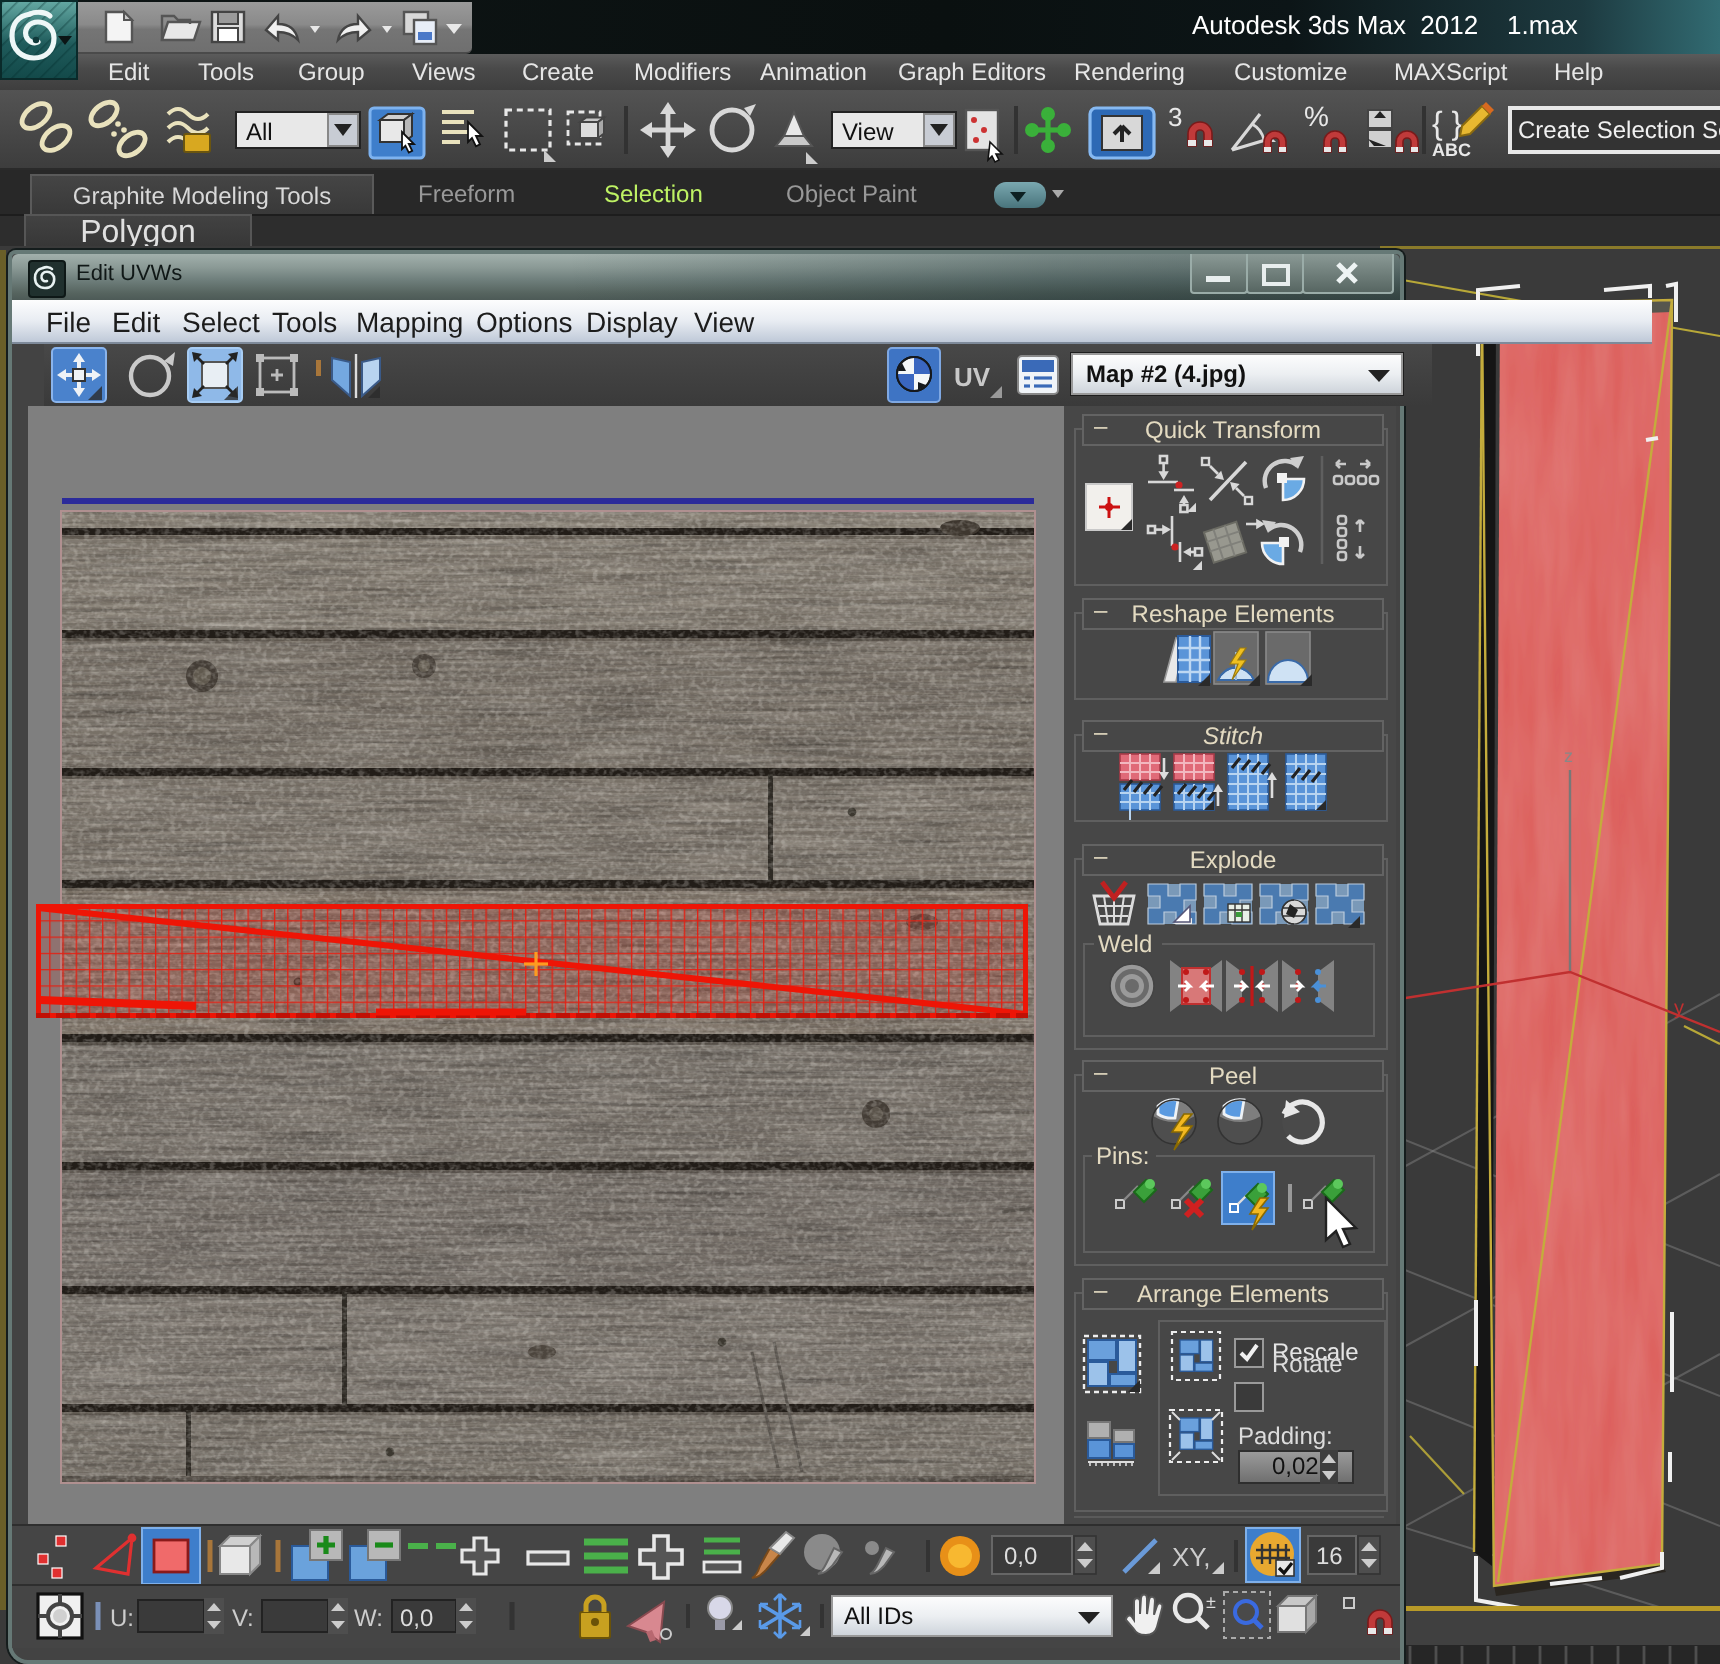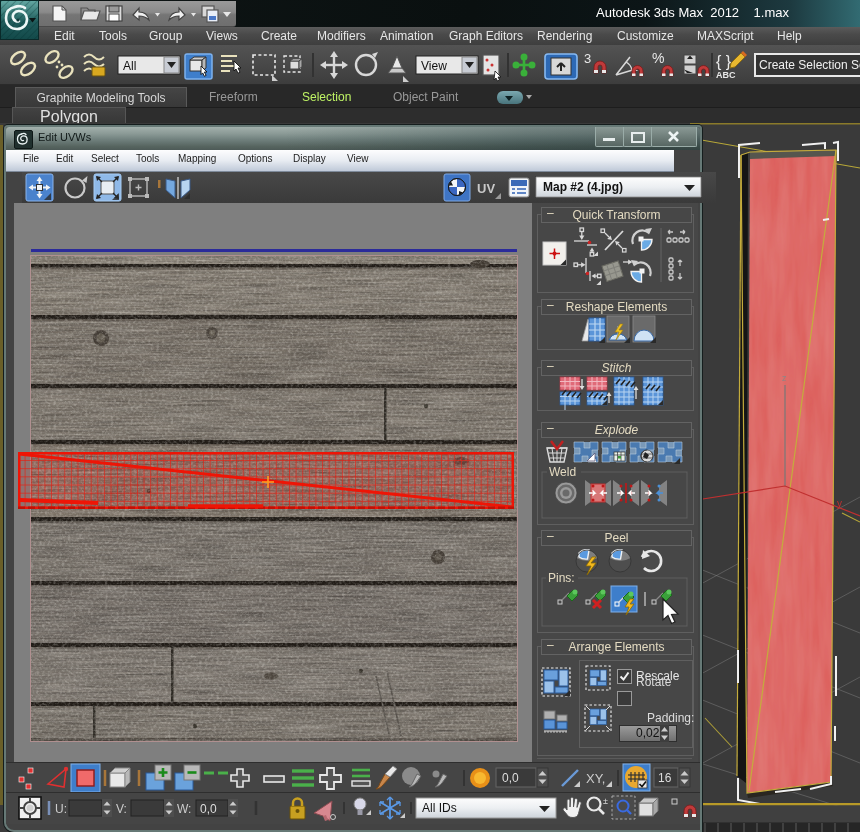--- a/index.html
+++ b/index.html
@@ -367,23 +367,23 @@
   <div class="abs" style="left:617px;top:0px;width:27px;height:19px;background:linear-gradient(180deg,#8a9995,#576662);border:1px solid #9aaca8;border-top:none;border-radius:0 0 2px 2px;">
    <div class="abs" style="left:7px;top:5px;width:10px;height:7px;border:2.5px solid #e8eeee;"></div>
   </div>
   <div class="abs" style="left:645px;top:0px;width:44px;height:19px;background:linear-gradient(180deg,#8a9995,#576662);border:1px solid #9aaca8;border-top:none;border-radius:0 0 2px 2px;">
    <svg width="44" height="19">
           <path d="M17 5 l9 9 M26 5 l-9 9" stroke="#eef4f4" stroke-width="2.6"></path>
         </svg>
   </div>
  </div>
 
- <div class="abs" style="left:2px;top:25px;width:668px;height:21px;
+ <div class="abs" style="left:2px;top:25px;width:820px;height:21px;
   background:linear-gradient(180deg,#fdfdfe 0%,#e8ecf2 50%,#bfc9d8 100%);
-  border-bottom:1px solid #7e8a9a;color:#1c1c1c;font-size:10px;">
+  border-bottom:1px solid #7e8a9a;color:#1c1c1c;font-size:14px;">
   <span class="abs" style="left:17px;top:3px;">File</span>
   <span class="abs" style="left:50px;top:3px;">Edit</span>
   <span class="abs" style="left:85px;top:3px;">Select</span>
   <span class="abs" style="left:130px;top:3px;">Tools</span>
   <span class="abs" style="left:172px;top:3px;">Mapping</span>
   <span class="abs" style="left:232px;top:3px;">Options</span>
   <span class="abs" style="left:287px;top:3px;">Display</span>
   <span class="abs" style="left:341px;top:3px;">View</span>
  </div>
 
@@ -746,21 +746,21 @@
     <rect x="0" y="0" width="20" height="28" fill="#5a94d8" stroke="#2a5a9a" stroke-width="0.8"></rect>
     <path d="M0 5 h20 M0 10 h20 M0 15 h20 M0 20 h20 M0 25 h20 M5 0 v28 M10 0 v28 M15 0 v28" stroke="#b8d4f0" stroke-width="1"></path>
     <path d="M3 12 l4 -5 m1 6 l4 -5 m1 6 l4 -5" stroke="#222" stroke-width="1.6"></path>
     <path d="M20 28 l-5 0 l5 -5 z" fill="#2a2a2a"></path>
    </g>
   </svg>
 
   <div class="abs" style="left:5px;top:226px;width:155px;height:94px;border:1px solid #5f5f5f;"></div>
   <div class="abs" style="left:9px;top:219px;width:149px;height:14px;border:1px solid #636363;background:#474747;">
    <span class="abs" style="left:5px;top:-2px;">–</span>
-   <span class="abs" style="left:0;top:0px;width:100%;text-align:center;font-style:italic;">Explode</span>
+   <span class="abs" style="left:0;top:0px;width:100%;text-align:center;">Explode</span>
   </div>
   <svg class="abs" style="left:5px;top:233px" width="155" height="86" viewBox="0 0 155 86">
 
    <g transform="translate(8,4)">
     <path d="M2 8 l3 14 h14 l3 -14 z" fill="none" stroke="#dcdcdc" stroke-width="1.4"></path>
     <path d="M2 8 h20 M4 13 h17 M5 18 h14 M7 8 l2 14 M12 8 v14 M17 8 l-2 14" stroke="#dcdcdc" stroke-width="1"></path>
     <path d="M6 1 l6 8 l6 -8" fill="none" stroke="#c02020" stroke-width="2.4"></path>
    </g>
 
    <g transform="translate(37,4)">
@@ -964,21 +964,21 @@
   </svg>
 
   <div class="abs" style="left:85px;top:466px;width:13px;height:13px;background:#3a3a3a;border:1px solid #9a9a9a;">
    <svg width="13" height="13">
           <path d="M2.5 6.5 l3 3 l5 -7" stroke="#f0f0f0" stroke-width="2" fill="none"></path>
         </svg>
   </div>
   <span class="abs" style="left:104px;top:466px;color:#e5e5e5;">Rescale</span>
   <div class="abs" style="left:85px;top:488px;width:13px;height:13px;background:#3a3a3a;border:1px solid #9a9a9a;"></div>
   <span class="abs" style="left:104px;top:472px;color:#dcdcdc;">Rotate</span>
-  <span class="abs" style="left:87px;top:508px;color:#dcdcdc;margin-left:28px;">Padding:</span>
+  <span class="abs" style="left:87px;top:508px;color:#dcdcdc;">Padding:</span>
   <div class="abs" style="left:87px;top:522px;width:40px;height:15px;background:linear-gradient(180deg,#9a9a9a,#707070);border:1px solid #2e2e2e;color:#111;font-size:12px;padding-left:16px;line-height:15px;">0,02</div>
   <div class="abs" style="left:128px;top:522px;width:9px;height:17px;background:#3e3e3e;">
    <svg width="9" height="17">
           <path d="M4.5 2 l3.5 4.5 h-7 z" fill="#ccc"></path>
           <path d="M4.5 15 l3.5 -4.5 h-7 z" fill="#ccc"></path>
         </svg>
   </div>
 
   <div class="abs" style="left:5px;top:555px;width:155px;height:1px;background:#5a5a5a;"></div>
  </div>

